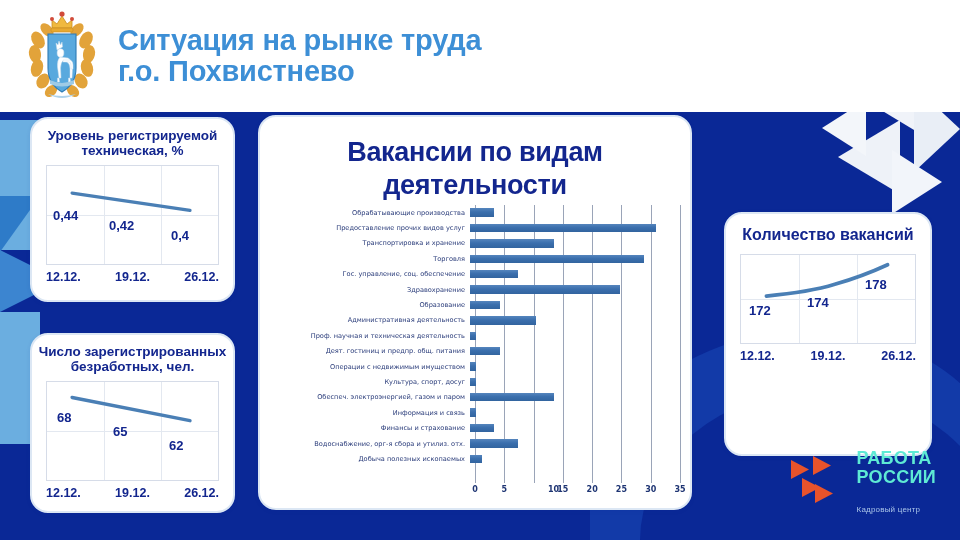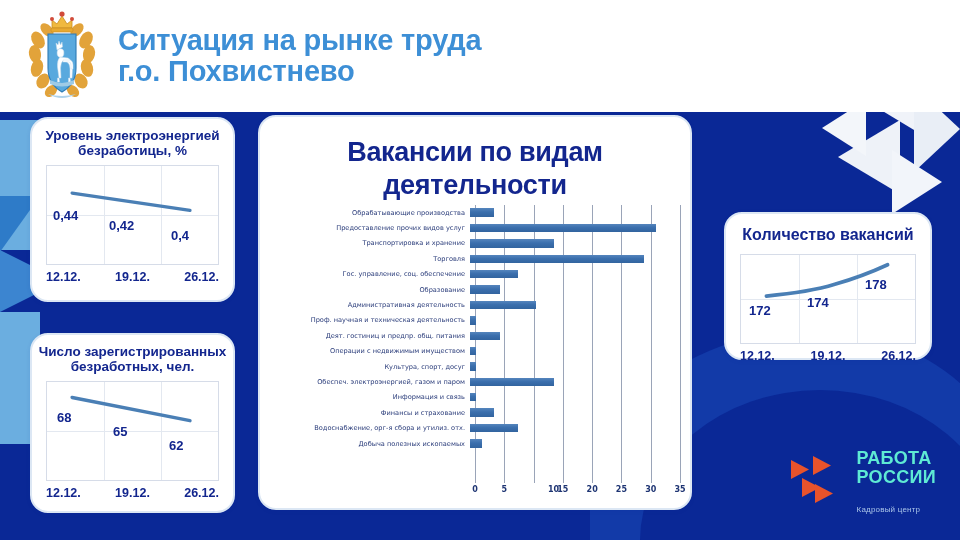--- a/index.html
+++ b/index.html
@@ -145,21 +145,21 @@
   }
   .card-title {
     text-align: center;
     color: #13268E;
     font-weight: 700;
     line-height: 1.14;
   }
 
   #card-unemp-rate   { left: 30px;  top: 117px; width: 205px; height: 185px; }
   #card-unemp-count  { left: 30px;  top: 333px; width: 205px; height: 180px; }
-  #card-vac-count    { left: 724px; top: 212px; width: 208px; height: 148px; }
+  #card-vac-count    { left: 724px; top: 212px; width: 208px; height: 244px; }
   #card-main         { left: 258px; top: 115px; width: 434px; height: 395px; }
 
   .card-title.small { font-size: 13.5px; padding: 9px 6px 0; }
   .card-title.main  { font-size: 27px; padding: 20px 10px 0; letter-spacing: -0.3px; }
 
   
   .mini-plot {
     position: relative;
     margin: 6px 14px 0;
     height: 100px;
@@ -332,21 +332,21 @@
       <path d="M24 74 Q36 80 48 74 L48 78 Q36 83 24 78 Z" fill="#9FCBE6"></path>
     </svg>
 
     <div class="header-titles">
       <div class="line">Ситуация на рынке труда</div>
       <div class="line">г.о. Похвистнево</div>
     </div>
   </div>
 
   <div class="card" id="card-unemp-rate">
-    <div class="card-title small">Уровень электроэнергией безработицы, %</div>
+    <div class="card-title small">Уровень регистрируемой техническая, %</div>
 
     <div class="mini-plot">
       <div class="hline" style="top:50%"></div>
       <div class="vline" style="left:33.3%"></div>
       <div class="vline" style="left:66.6%"></div>
       <svg viewBox="0 0 177 88" preserveAspectRatio="none">
         <polyline points="26,28 148,46" fill="none" stroke="#4A7FB5" stroke-width="3.4" stroke-linecap="round"></polyline>
       </svg>
       <div class="mini-val" style="left:6px;  top:42px">0,44</div>
       <div class="mini-val" style="left:62px; top:52px">0,42</div>
@@ -444,20 +444,26 @@
               <div class="bar-fill" style="width: 82.8571%;"></div>
             </div>
           </div>
           <div class="bar-row">
             <div class="bar-label">Гос. управление, соц. обеспечение</div>
             <div class="bar-track">
               <div class="bar-fill" style="width: 22.8571%;"></div>
             </div>
           </div>
           <div class="bar-row">
+            <div class="bar-label">Здравохранение</div>
+            <div class="bar-track">
+              <div class="bar-fill" style="width: 71.4286%;"></div>
+            </div>
+          </div>
+          <div class="bar-row">
             <div class="bar-label">Образование</div>
             <div class="bar-track">
               <div class="bar-fill" style="width: 14.2857%;"></div>
             </div>
           </div>
           <div class="bar-row">
             <div class="bar-label">Административная деятельность</div>
             <div class="bar-track">
               <div class="bar-fill" style="width: 31.4286%;"></div>
             </div>

